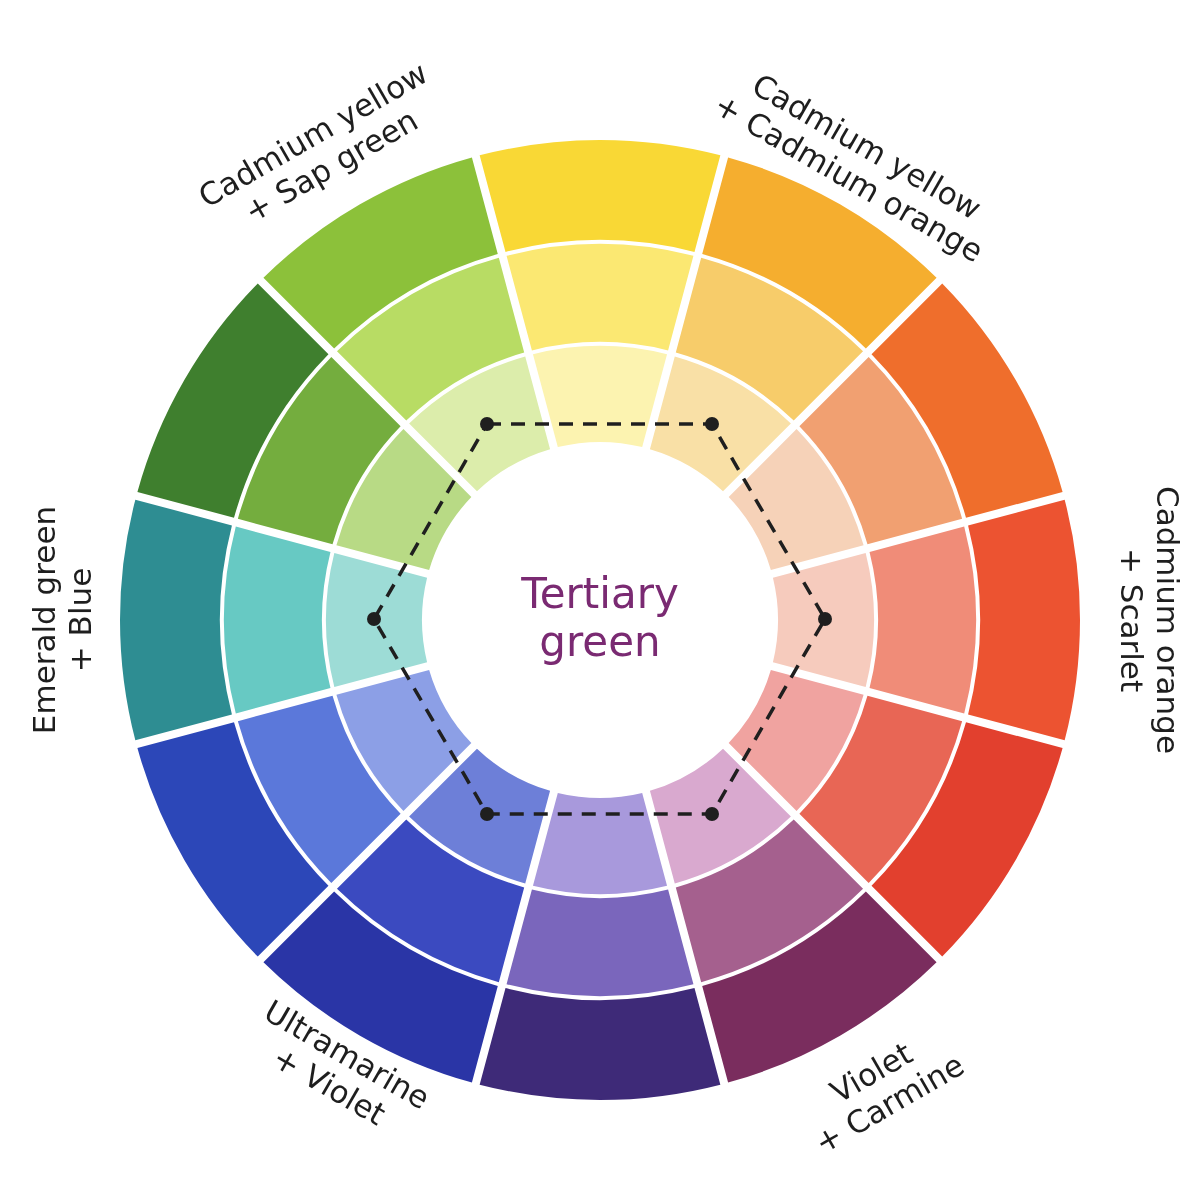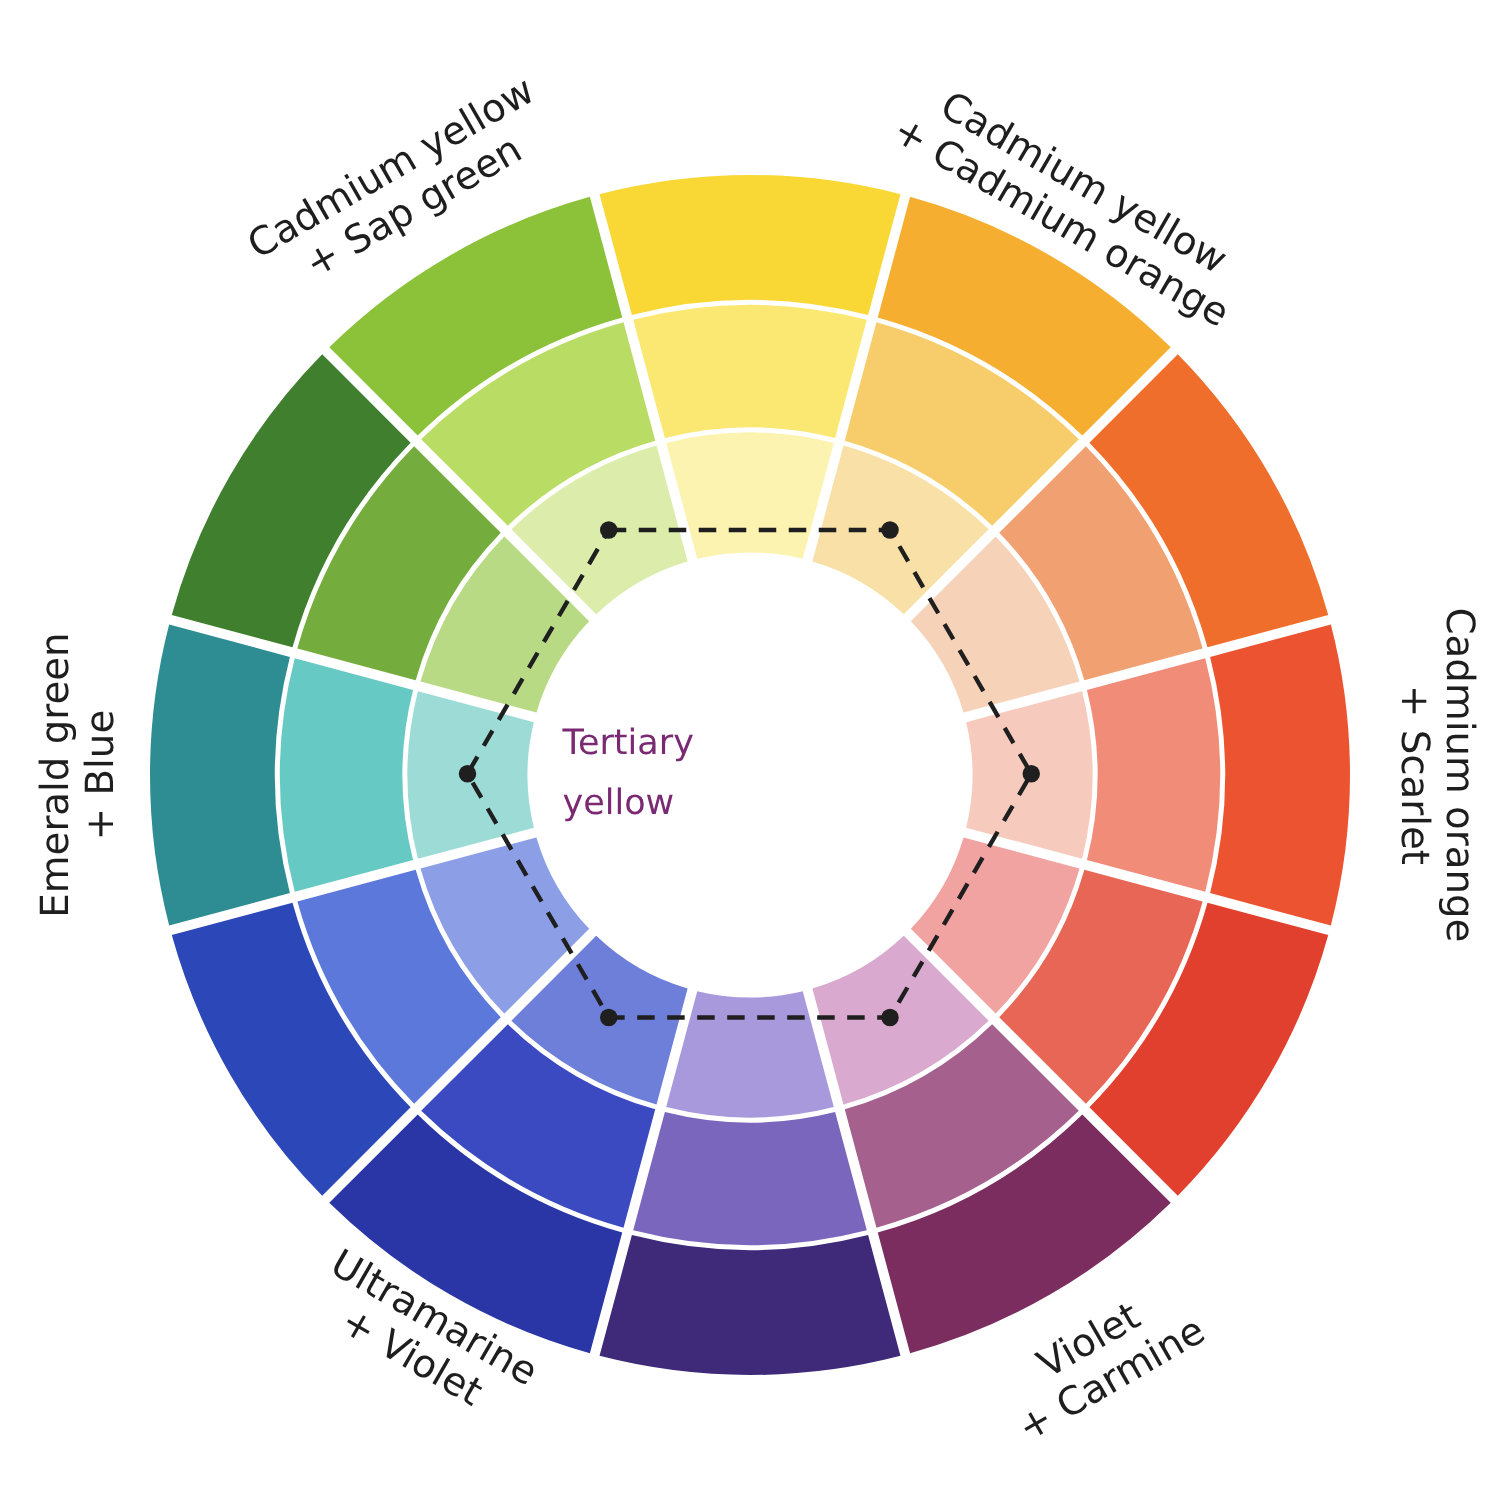--- a/index.html
+++ b/index.html
@@ -4,22 +4,22 @@
   <style>
     html, body { margin: 0; padding: 0; background: #ffffff; }
     body { width: 1200px; height: 1200px; position: relative; overflow: hidden; font-family: "DejaVu Sans", sans-serif; }
     #wheel { position: absolute; left: 0; top: 0; width: 1200px; height: 1200px; }
     .label {
       position: absolute; color: #1e1e1e; font-family: "DejaVu Sans", sans-serif;
       font-size: 31px; line-height: 36px; text-align: center; white-space: nowrap;
       transform-origin: center center;
     }
     .center-title {
-      position: absolute; left: 450px; top: 570px; width: 300px; text-align: left;
-      color: #7a2a72; font-family: "DejaVu Sans", sans-serif; font-size: 28px; line-height: 48px;
+      position: absolute; left: 450px; top: 570px; width: 300px; text-align: center;
+      color: #7a2a72; font-family: "DejaVu Sans", sans-serif; font-size: 42px; line-height: 48px;
     }
     .center-title span { display: block; }
   </style>
 </head>
 <body>
 
 <svg id="wheel" viewBox="0 0 1200 1200" xmlns="http://www.w3.org/2000/svg">
   <g id="segments">
       <path d="M479.6348305631018,155.3364378537663 A480,480 0 0 1 720.3651694368982,155.33643785376626 L694.482156413578,251.93326404109786 A380,380 0 0 0 505.51784358642215,251.93326404109786 Z" fill="#f9d835"></path>
       <path d="M506.5531762052182,255.79718408190882 A376,376 0 0 1 693.4468237947818,255.79718408190888 L668.0806766465801,350.4651757799304 A278,278 0 0 0 531.91932335342,350.46517577993035 Z" fill="#fbe872"></path>
@@ -64,21 +64,21 @@
       <circle cx="712" cy="424" r="7" fill="#1f1f1f"></circle>
       <circle cx="825" cy="619" r="7" fill="#1f1f1f"></circle>
       <circle cx="712" cy="814" r="7" fill="#1f1f1f"></circle>
       <circle cx="487" cy="814" r="7" fill="#1f1f1f"></circle>
       <circle cx="374" cy="619" r="7" fill="#1f1f1f"></circle>
     </g>
 </svg>
 
 <div class="center-title" style="color: rgb(122, 42, 114);">
   <span>Tertiary</span>
-  <span>yellow</span>
+  <span>green</span>
 </div>
 
 <div id="labels">
   <div class="label" style="left: 193px; top: 114px; transform: rotate(-30deg);">
     <div>Cadmium yellow</div>
     <div>+ Sap green</div>
   </div>
   <div class="label" style="left: 706px; top: 126px; transform: rotate(30deg);">
     <div>Cadmium yellow</div>
     <div>+ Cadmium orange</div>

